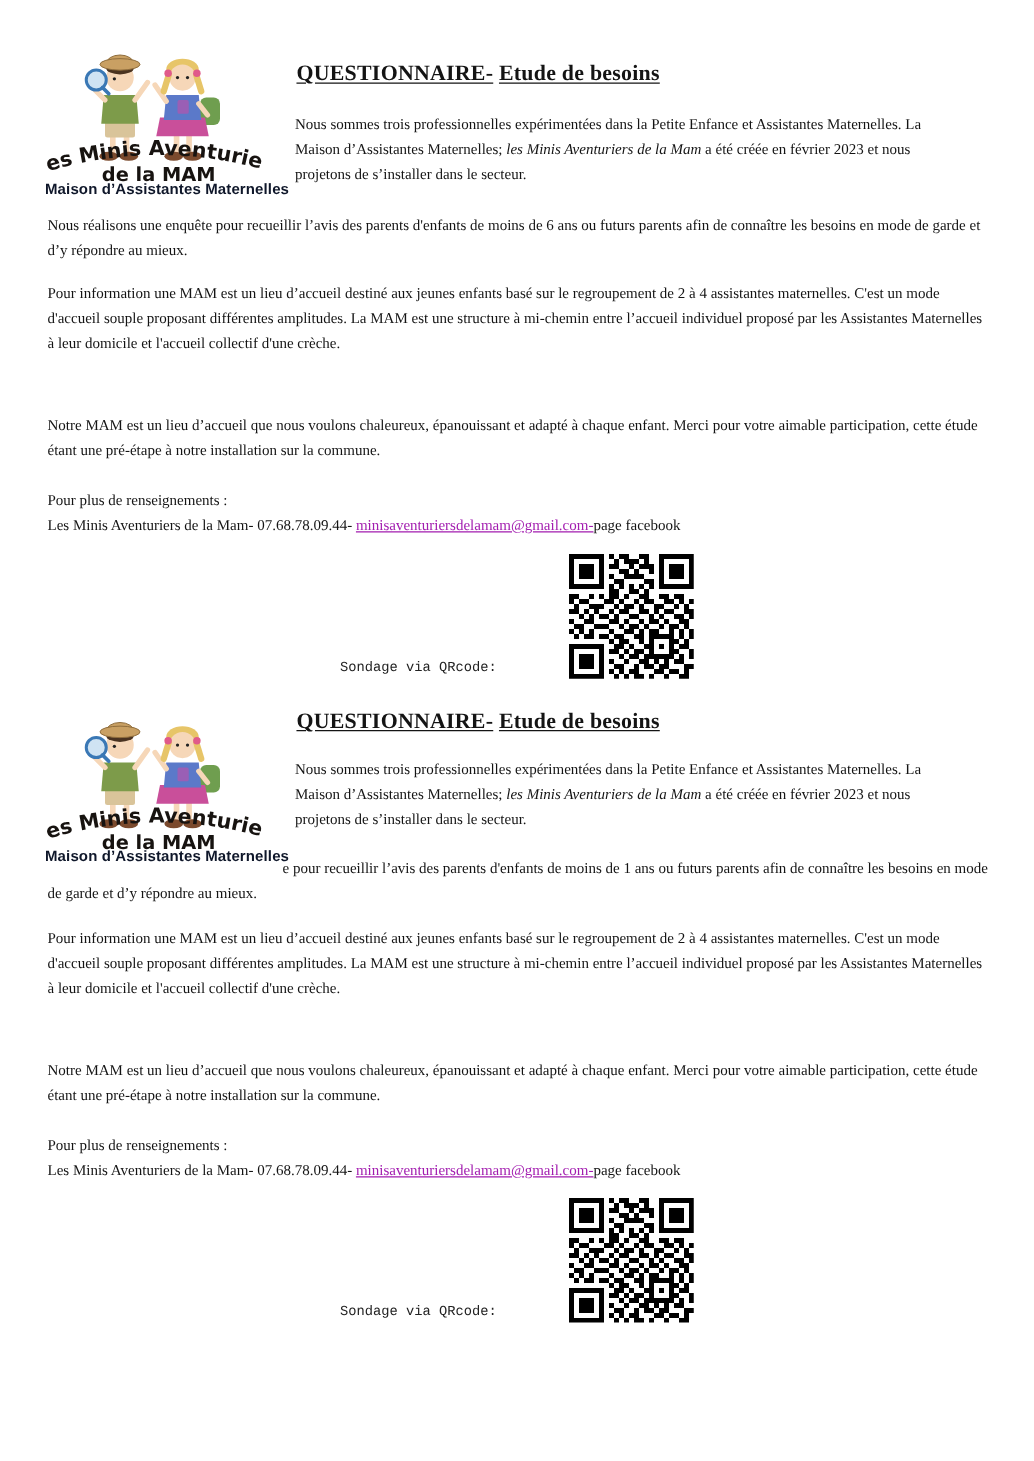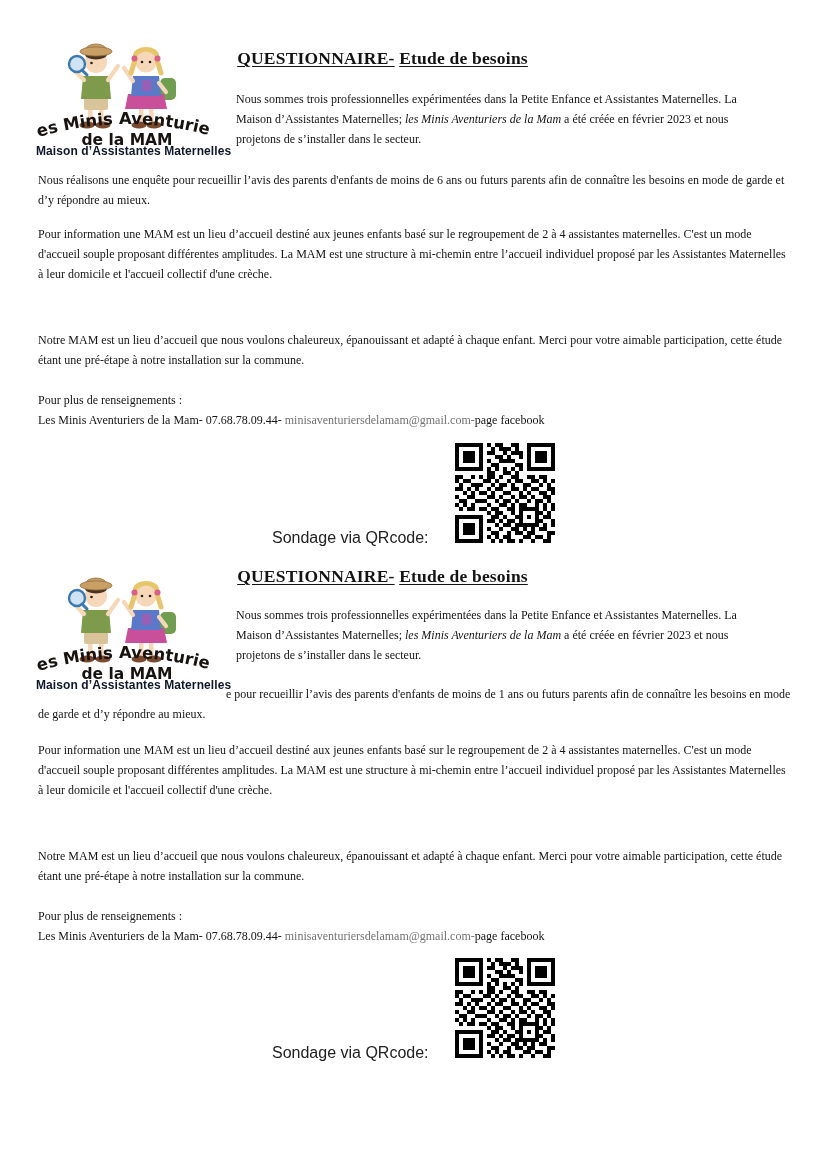--- a/index.html
+++ b/index.html
@@ -23,27 +23,27 @@
   
   .para{left:38px;width:756px;font-size:12px;line-height:20px;}
   .intro{left:236px;width:530px;}
   .b1 .intro{top:89px;}    .b2 .intro{top:605px;}
   .b1 .enquete{top:170px;} .b2 .enquete{top:684px;text-indent:188px;}
   .b1 .info{top:224px;}    .b2 .info{top:740px;}
   .b1 .notre{top:330px;}   .b2 .notre{top:846px;}
   .b1 .rens{top:390px;}    .b2 .rens{top:906px;}
   .b1 .contact{top:410px;} .b2 .contact{top:926px;}
   .italic{font-style:italic;}
-  .email{color:#737373;cursor:pointer;}
+  .email{text-decoration:underline;color:#a21caf;cursor:pointer;}
   
   .qr{left:455px;width:100px;height:100px;}
   .b1 .qr{top:443px;} .b2 .qr{top:958px;}
   .qr svg{width:100%;height:100%;}
   .qr-label{
-    left:272px;font-family:Liberation Sans, sans-serif;font-size:16px;color:#222;
+    left:272px;font-family:Liberation Mono, monospace;font-size:11px;color:#222;
   }
   .b1 .qr-label{top:529px;} .b2 .qr-label{top:1044px;}
   
   .skin{fill:#f6d7b8;} .shoe{fill:#7b4a2d;} .hat{fill:#c9a063;stroke:#8f6d3c;stroke-width:.8;}
   .shirt{fill:#7d9b4a;} .shorts{fill:#d9c49a;} .hairb{fill:#4a3320;}
   .hairg{fill:#e7c568;} .bow{fill:#e05a8a;} .top{fill:#5b79c9;} .skirt{fill:#c94f9a;}
   .pack{fill:#6f9e4f;} .mag{fill:#cfe3f3;stroke:#3a78b5;stroke-width:2.4;}
   .magh{stroke:#3a78b5;stroke-width:3;stroke-linecap:round;}
   .arm{stroke:#f6d7b8;stroke-width:4.2;stroke-linecap:round;fill:none;}
   .logotext{font-family:"DejaVu Sans", sans-serif;font-weight:bold;fill:#171310;}

